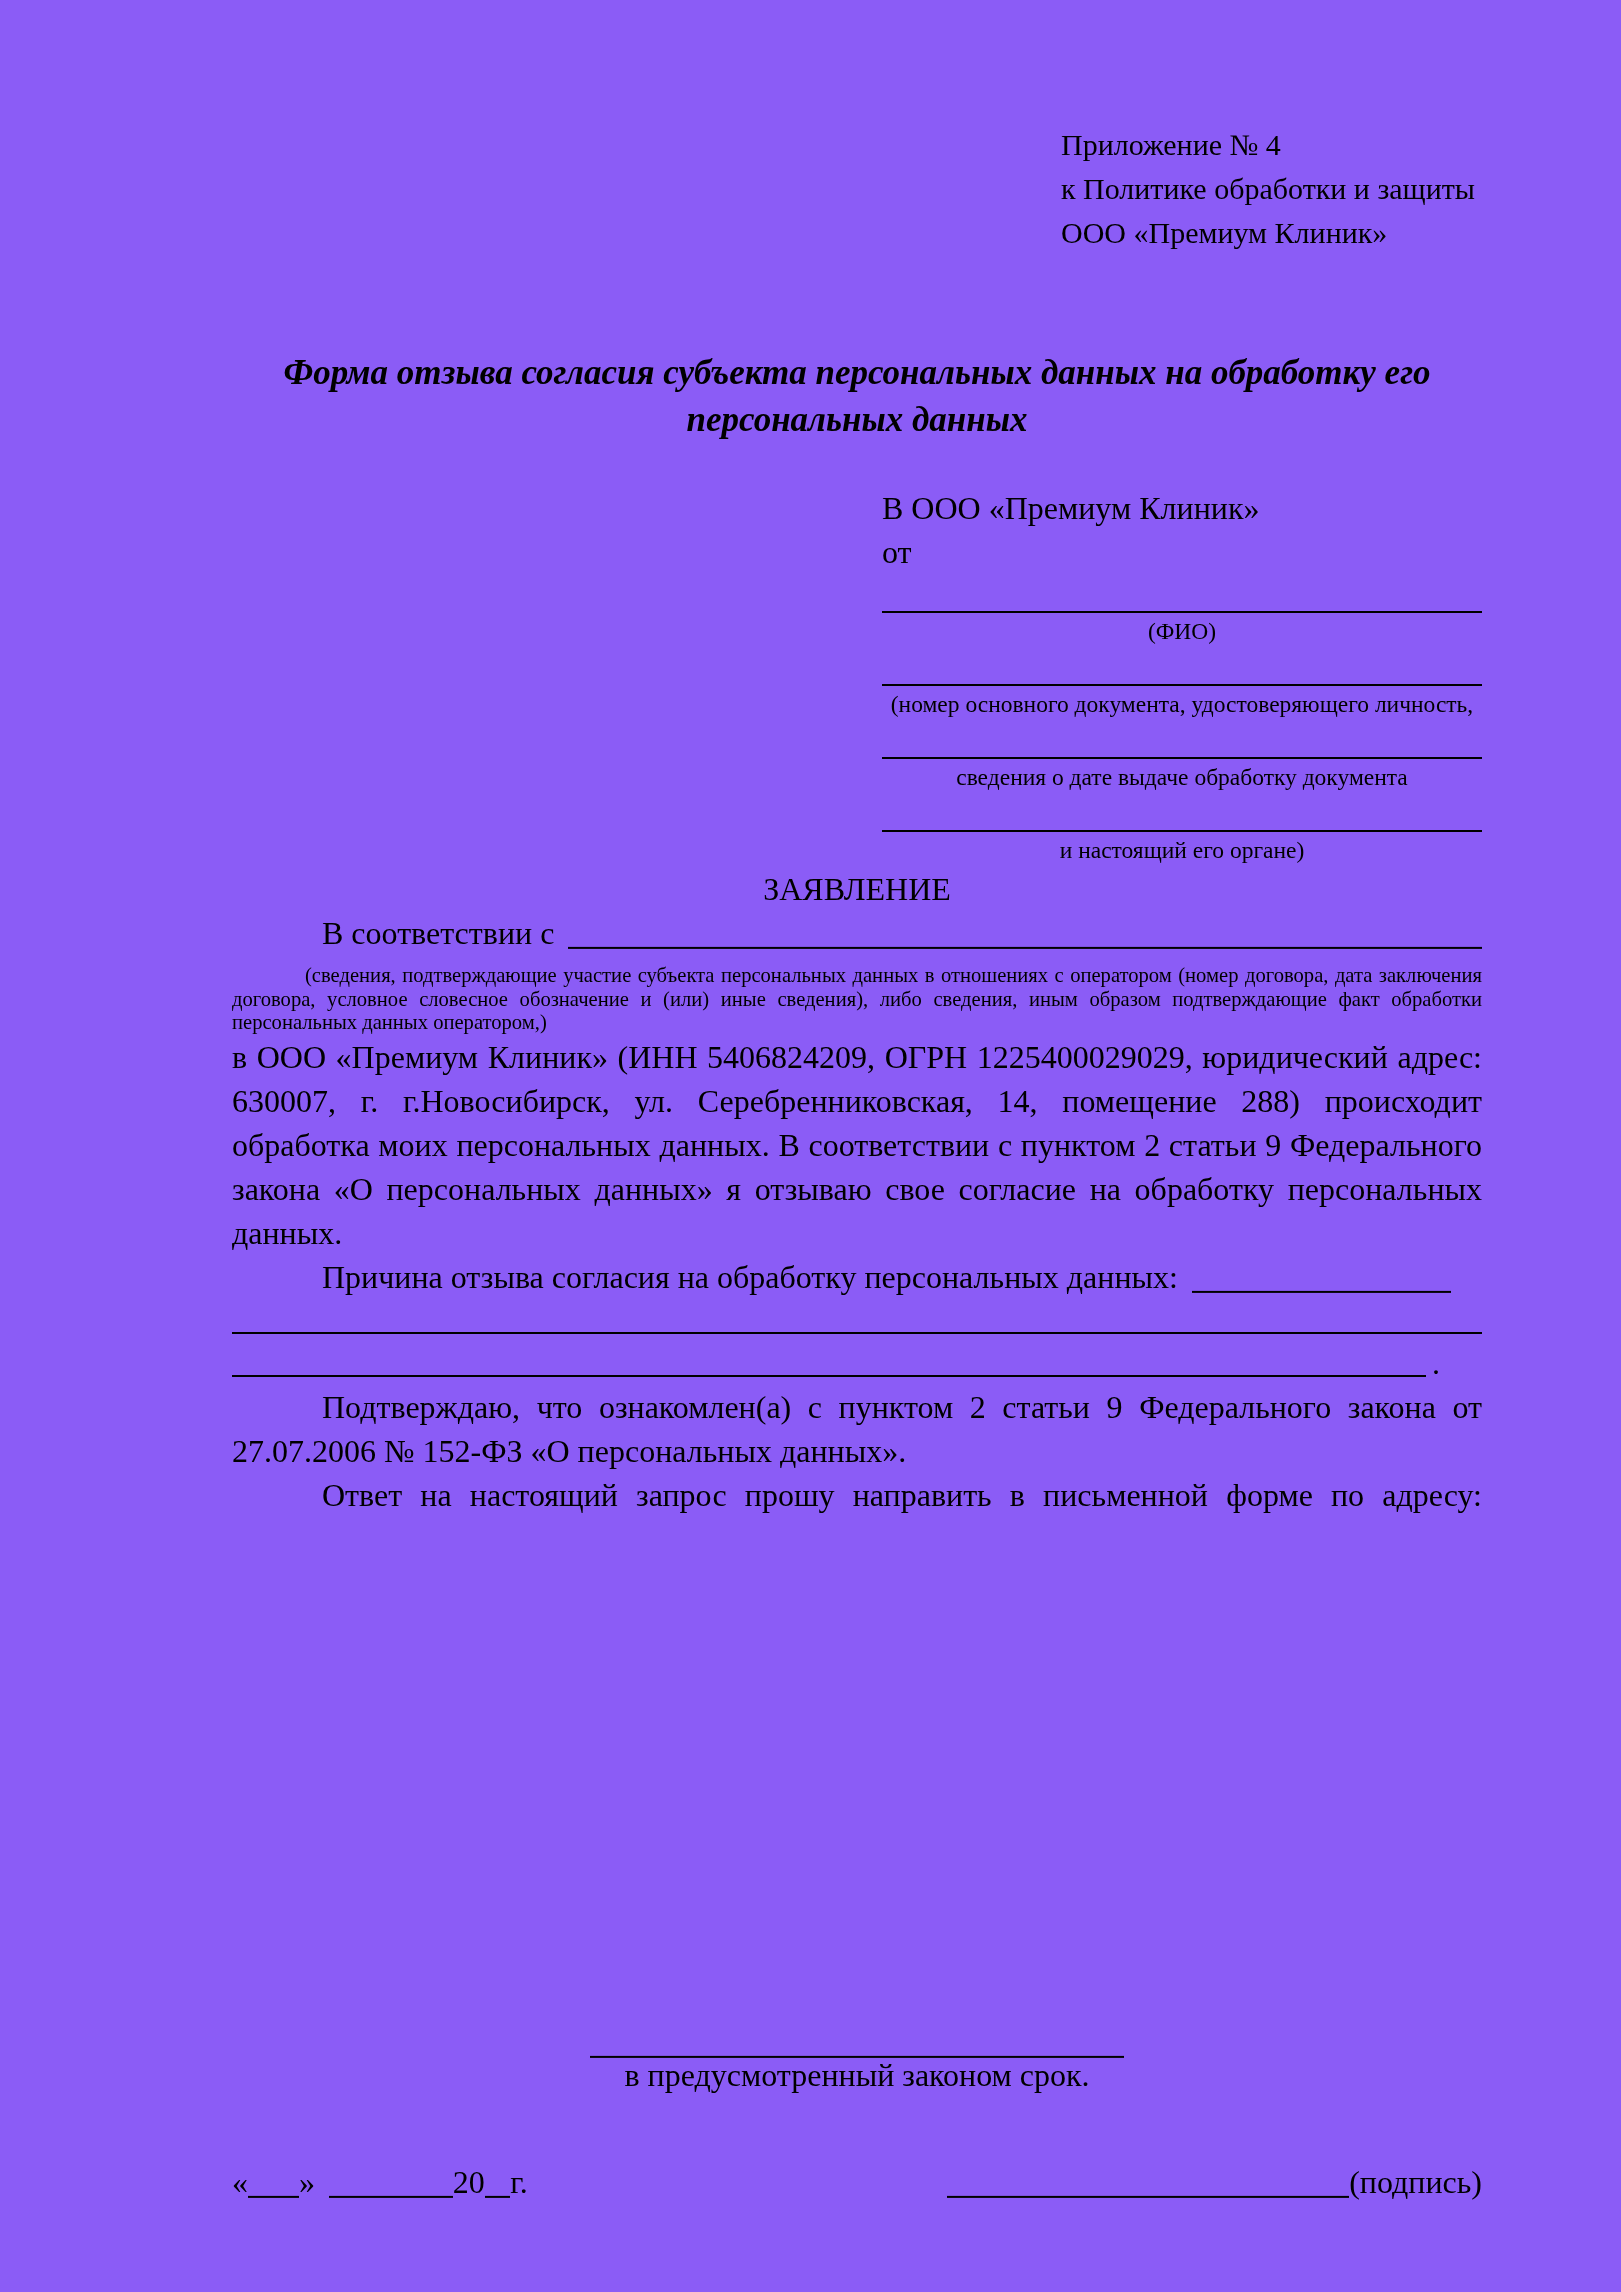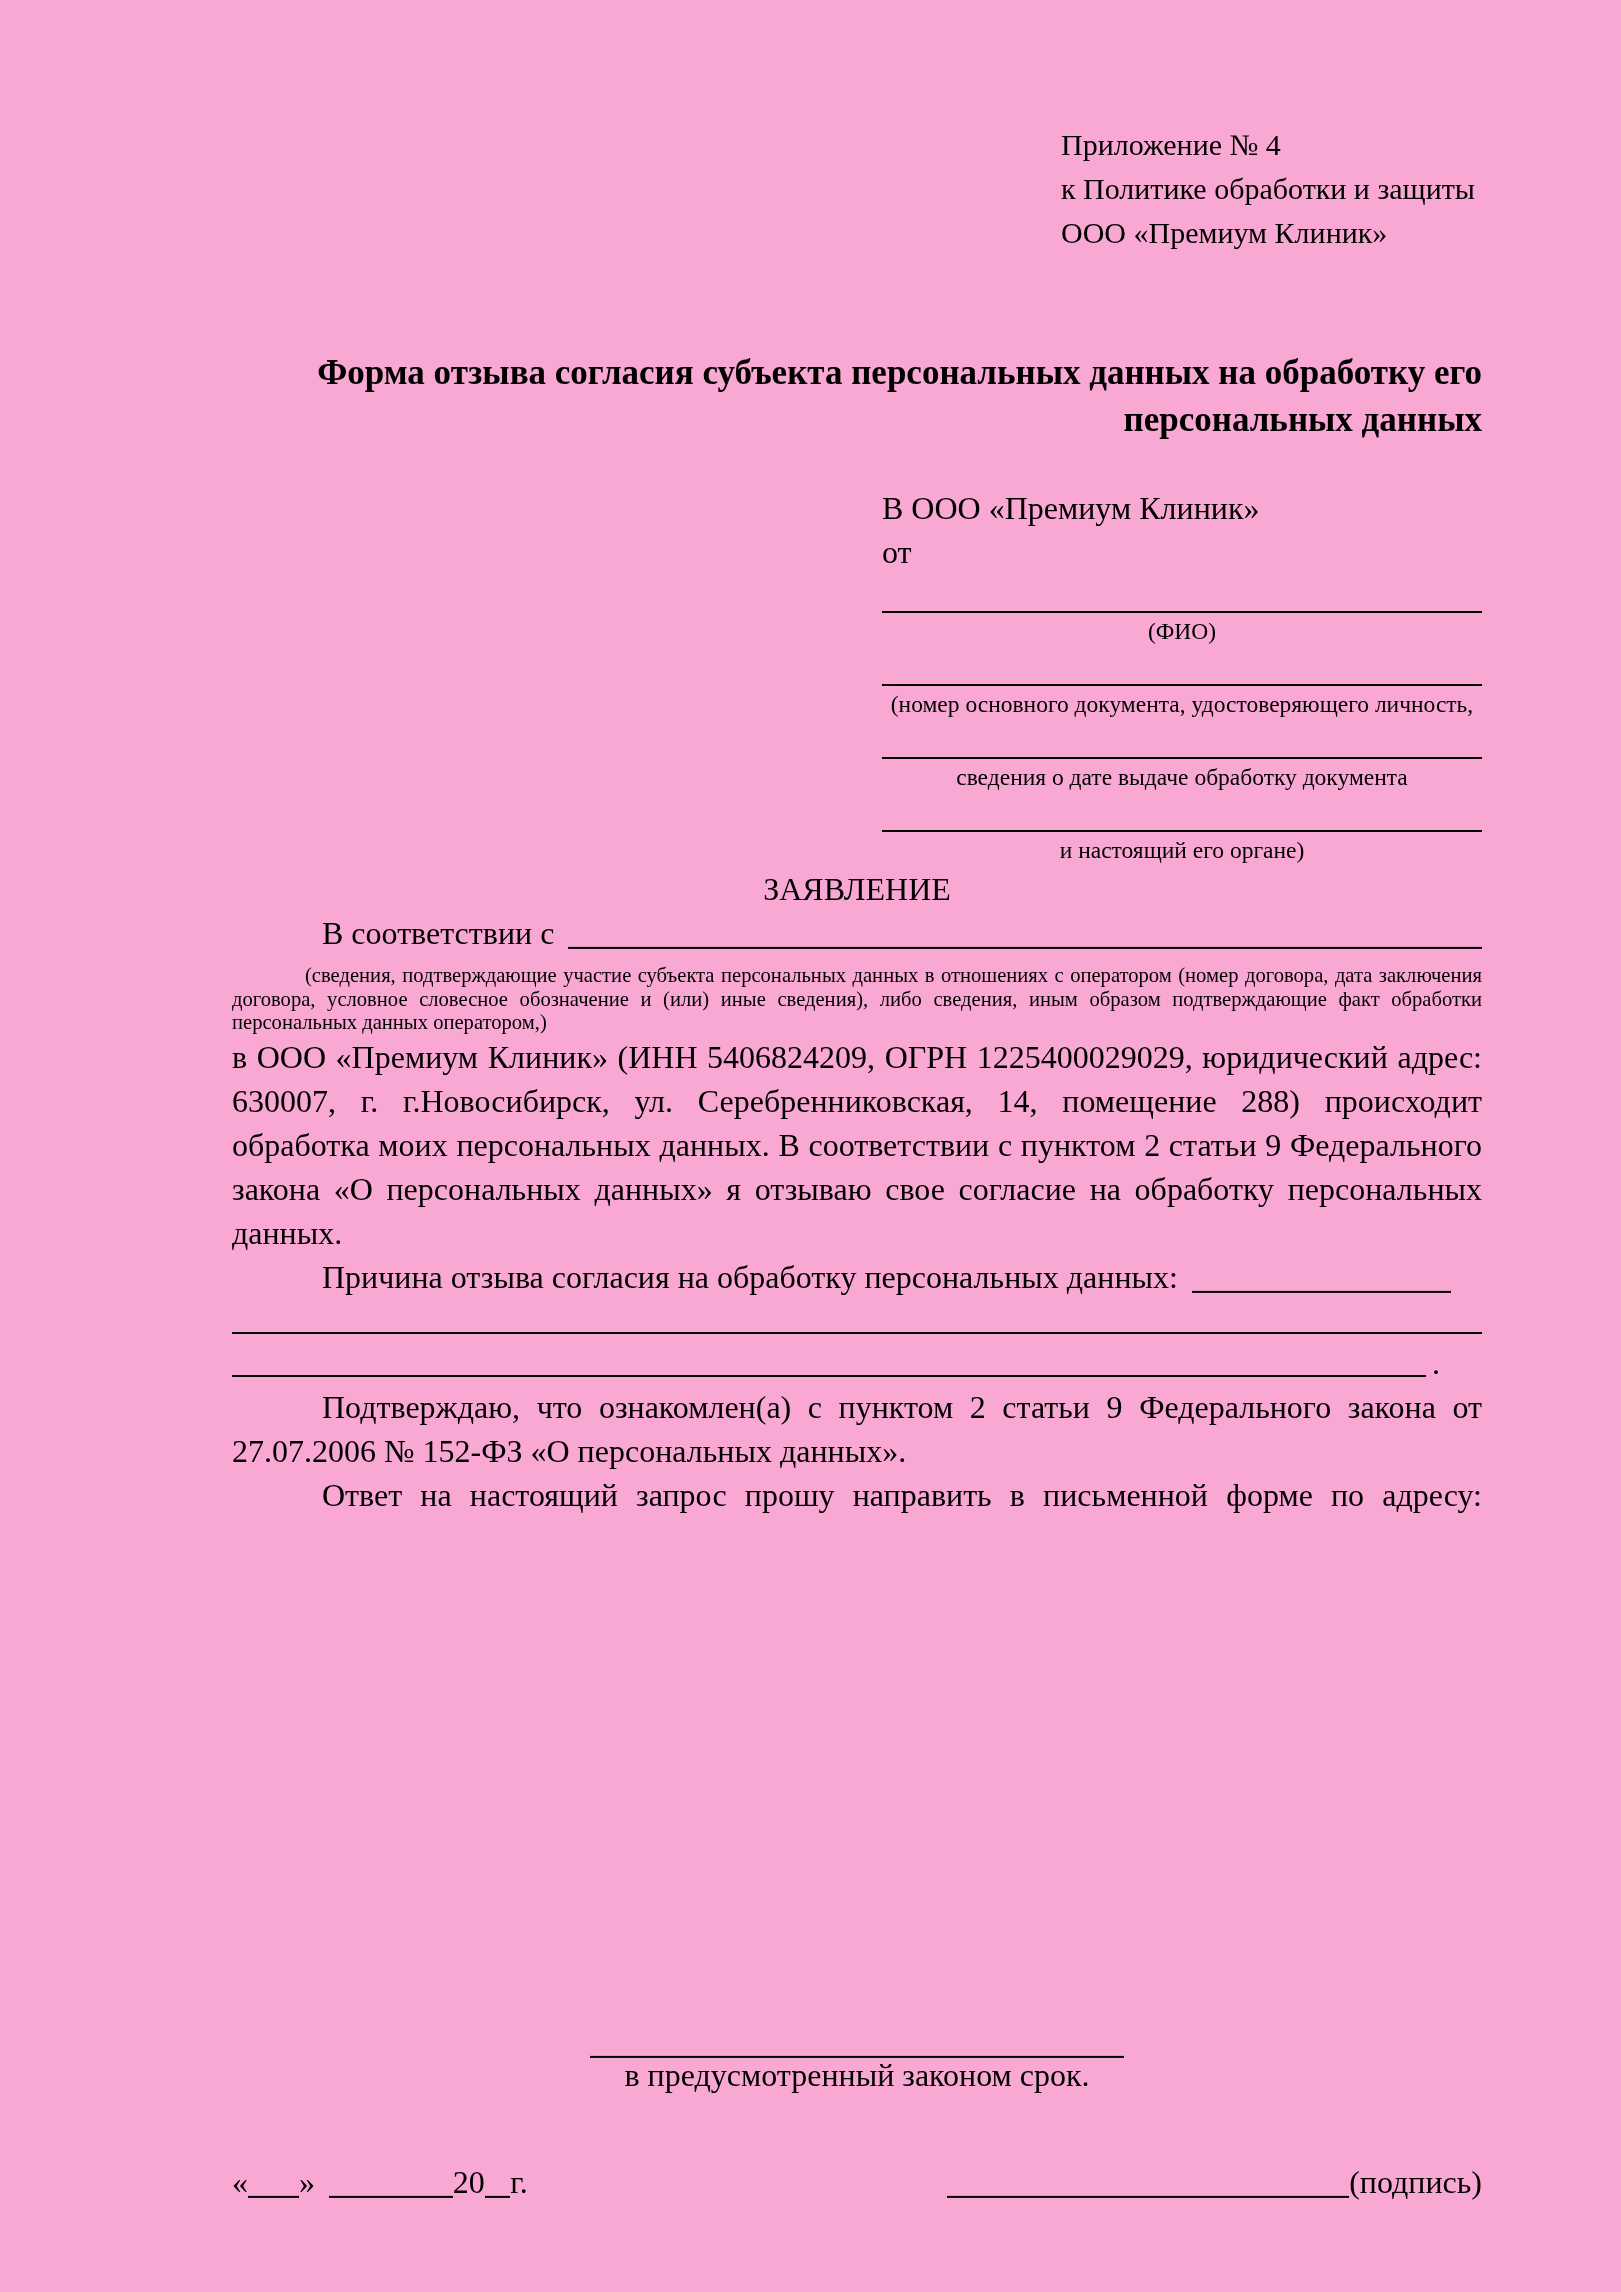--- a/index.html
+++ b/index.html
@@ -4,43 +4,44 @@
 <style>
   html, body {
     margin: 0;
     padding: 0;
     background: #ffffff;
   }
   .page {
     position: relative;
     width: 1621px;
     height: 2293px;
-    background: #f9a8d4;
+    background: #8b5cf6;
     color: #000000;
     font-family: "Liberation Serif", "DejaVu Serif", serif;
     font-size: 32px;
     box-sizing: border-box;
     padding: 123px 139px 0 232px;
     overflow: hidden;
   }
 
   
   .header-block {
     margin-left: 829px;
     line-height: 44px;
     font-size: 30px;
   }
 
   
   .doc-title {
     margin-top: 94px;
-    text-align: right;
+    text-align: center;
     font-weight: bold;
     font-size: 35px;
     line-height: 47px;
+    font-style: italic;
   }
 
   
   .addressee {
     width: 600px;
     margin-left: 650px;
     margin-top: 43px;
   }
   .addr-line { line-height: 44px; font-family: Liberation Serif, serif; }
   .blank-field {

